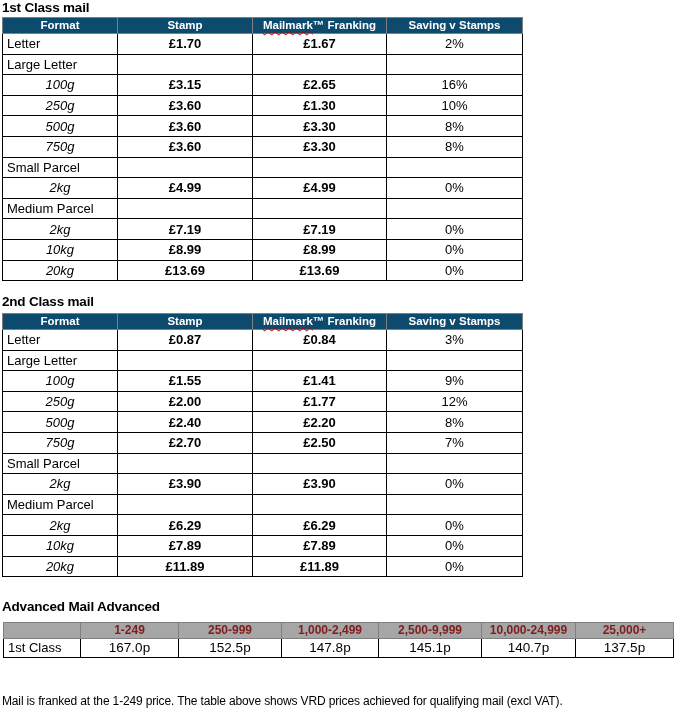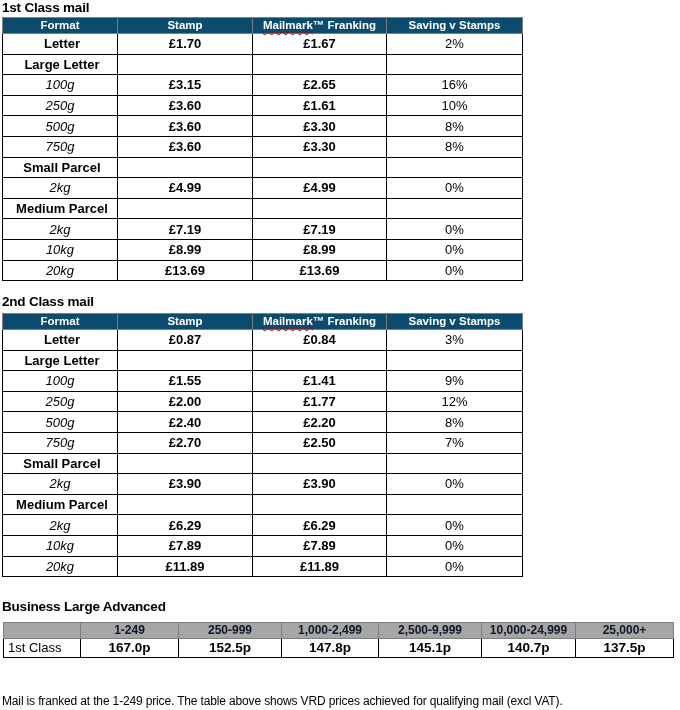--- a/index.html
+++ b/index.html
@@ -22,44 +22,44 @@
   table.price col.c4 { width: 136px; }
   table.price th {
     background: #0c4a6e; color: #ffffff; font-weight: bold;
     font-size: 11.5px; height: 15px; padding: 0; text-align: center;
     border: 1px solid #7f7f7f; line-height: 15px;
   }
   table.price td {
     border: 1px solid #000; height: 19.6px; padding: 0;
     font-size: 13px; text-align: center; line-height: 19px;
   }
-  table.price td.fmt-main { text-align: center; padding-left: 4px; font-weight: bold; }
+  table.price td.fmt-main { text-align: left; padding-left: 4px; font-weight: normal; }
   table.price td.fmt-sub { text-align: center; font-weight: normal; font-style: italic; }
   table.price td.price-val { font-weight: bold; }
   .tm-underline { text-decoration: underline wavy #c00000; text-decoration-thickness: 1px; text-underline-offset: 2px; }
 
   table.biz {
     position: absolute; left: 3px; top: 622px; width: 671px;
     border-collapse: collapse; table-layout: fixed;
   }
   table.biz col.b0 { width: 77px; }
   table.biz col.b1 { width: 98px; }
   table.biz col.b2 { width: 103px; }
   table.biz col.b3 { width: 97px; }
   table.biz col.b4 { width: 103px; }
   table.biz col.b5 { width: 94px; }
   table.biz col.b6 { width: 98px; }
   table.biz th {
-    background: #a6a6a6; color: #0f172a; font-weight: bold;
+    background: #a6a6a6; color: #7f1d1d; font-weight: bold;
     font-size: 12px; height: 15px; padding: 0; text-align: center;
     border: 1px solid #7f7f7f; line-height: 15px;
   }
   table.biz td {
     border: 1px solid #000; height: 18px; padding: 0; line-height: 18px;
-    font-size: 13.5px; text-align: center; font-weight: bold;
+    font-size: 13.5px; text-align: center; font-weight: normal;
   }
   table.biz td.cls { text-align: left; padding-left: 4px; font-weight: normal; font-size: 13px; }
 
   .footnote {
     position: absolute; left: 2px; top: 694px; font-size: 12px; letter-spacing: -0.15px;
   }
 </style>
 </head>
 <body>
 
@@ -94,21 +94,21 @@
       </tr>
       <tr>
         <td class="fmt-sub">100g</td>
         <td class="price-val">£3.15</td>
         <td class="price-val">£2.65</td>
         <td>16%</td>
       </tr>
       <tr>
         <td class="fmt-sub">250g</td>
         <td class="price-val">£3.60</td>
-        <td class="price-val">£1.61</td>
+        <td class="price-val">£1.30</td>
         <td>10%</td>
       </tr>
       <tr>
         <td class="fmt-sub">500g</td>
         <td class="price-val">£3.60</td>
         <td class="price-val">£3.30</td>
         <td>8%</td>
       </tr>
       <tr>
         <td class="fmt-sub">750g</td>
@@ -240,21 +240,21 @@
       </tr>
       <tr>
         <td class="fmt-sub">20kg</td>
         <td class="price-val">£11.89</td>
         <td class="price-val">£11.89</td>
         <td>0%</td>
       </tr>
     </tbody>
 </table>
 
-<div class="heading" style="top:599px;">Business Large Advanced</div>
+<div class="heading" style="top:599px;">Advanced Mail Advanced</div>
 <table class="biz">
   <colgroup>
       <col class="b0">
       <col class="b1">
       <col class="b2">
       <col class="b3">
       <col class="b4">
       <col class="b5">
       <col class="b6">
     </colgroup>

